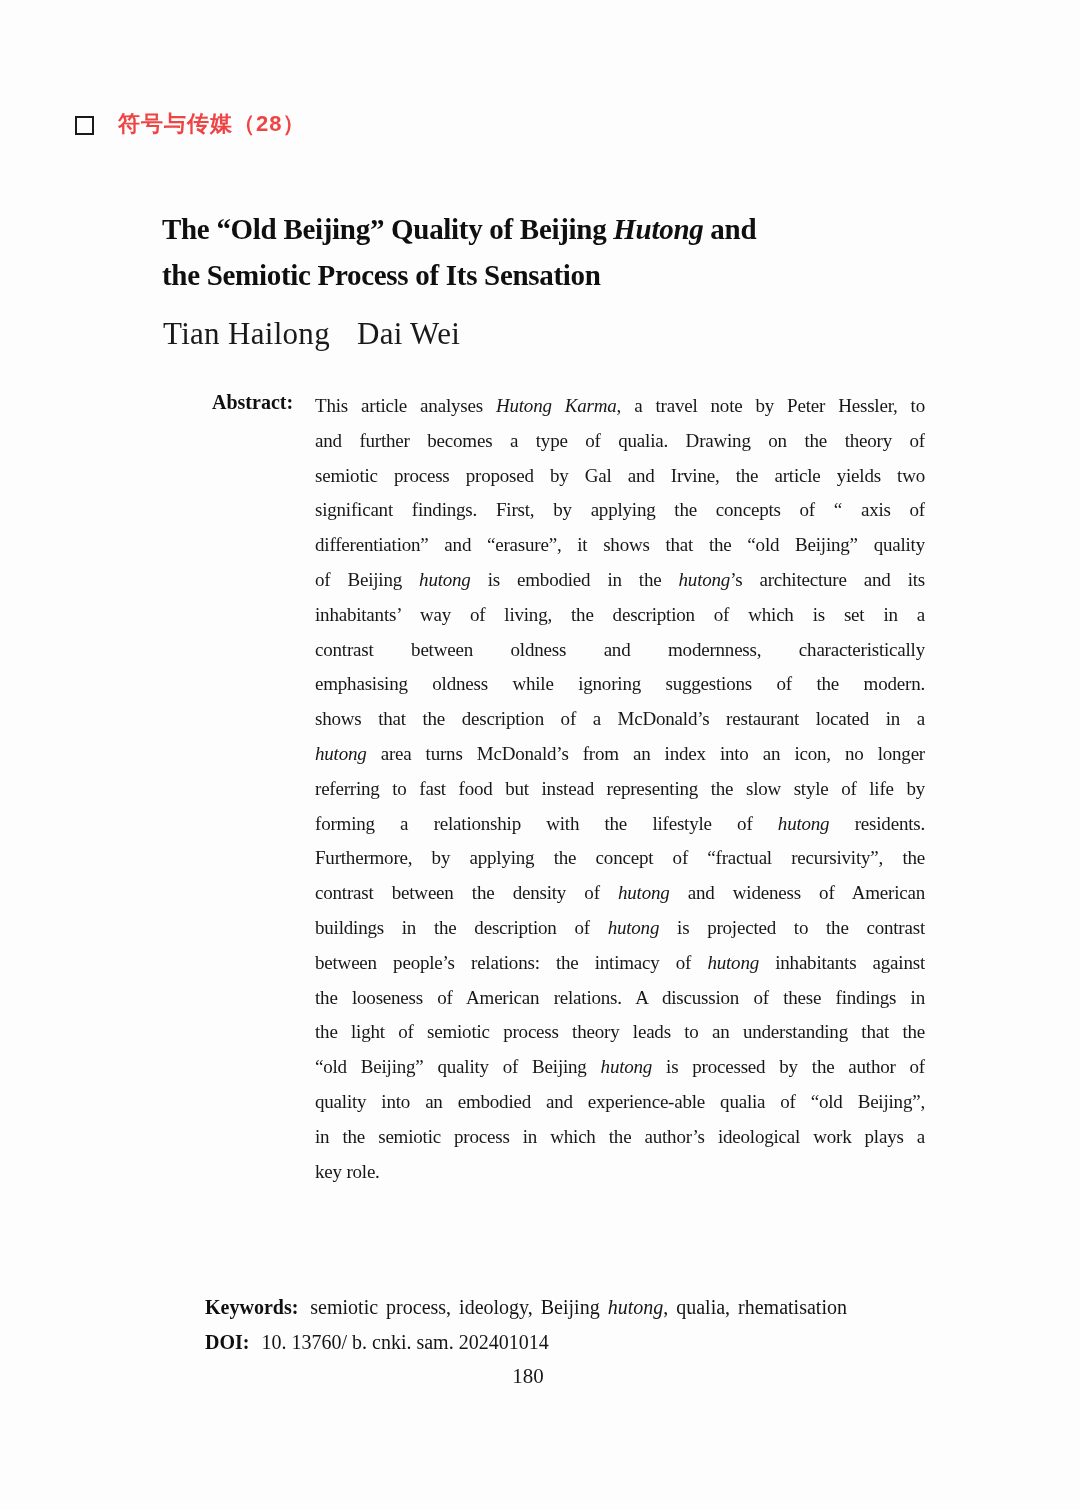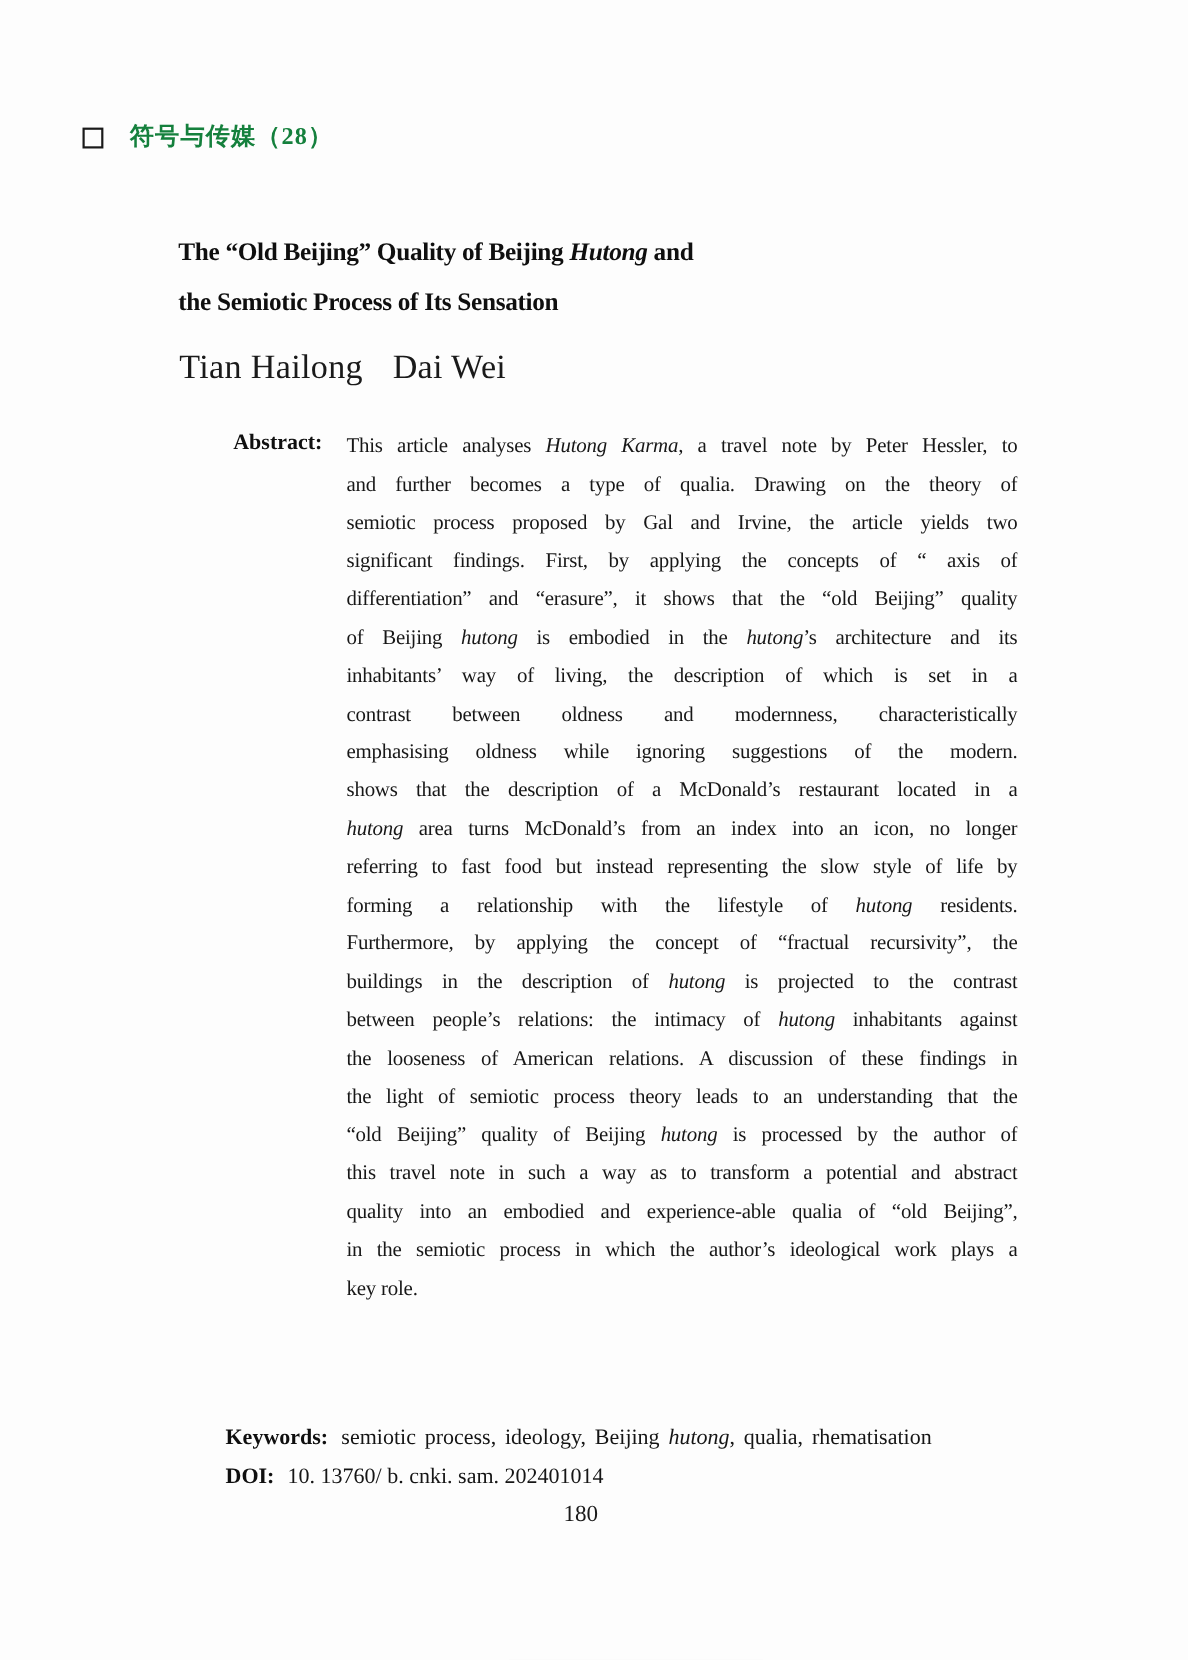--- a/index.html
+++ b/index.html
@@ -15,26 +15,26 @@
   .journal-header{
     position:absolute;left:75px;top:110px;height:28px;
     display:flex;align-items:center;
   }
   .square{
     display:inline-block;width:15px;height:15px;
     border:2.5px solid #1a1a1a;background:transparent;
     margin-right:24px;margin-top:2px;
   }
   .journal-name{
-    font-family:Liberation Serif, serif;
-    font-weight:bold;font-size:22px;letter-spacing:1px;color:#15803d;
+    font-family:Liberation Sans, sans-serif;
+    font-weight:bold;font-size:22px;letter-spacing:1px;color:#ef4444;
   }
   .title{
     position:absolute;left:162px;top:206px;width:820px;margin:0;
-    font-size:23px;font-weight:bold;line-height:46px;
+    font-size:29px;font-weight:bold;line-height:46px;
     letter-spacing:-0.3px;color:#0f0f0f;
   }
   .title .title-line{display:block;}
   .authors{
     position:absolute;left:163px;top:316px;
     font-size:31px;color:#1a1a1a;letter-spacing:0.3px;
   }
   .authors .gap{display:inline-block;width:27px;}
   .abs-label{
     position:absolute;left:212px;top:391px;
@@ -91,26 +91,26 @@
       <div class="abs-line">differentiation” and “erasure”,  it shows that the “old Beijing” quality</div>
       <div class="abs-line">of Beijing <i>hutong</i> is embodied in the <i>hutong</i>’s architecture and its</div>
       <div class="abs-line">inhabitants’  way of living,  the description of which is set in a</div>
       <div class="abs-line">contrast between oldness and modernness,  characteristically</div>
       <div class="abs-line">emphasising oldness while ignoring suggestions of the modern.</div>
       <div class="abs-line">shows that the description of a McDonald’s restaurant located in a</div>
       <div class="abs-line"><i>hutong</i> area turns McDonald’s from an index into an icon,  no longer</div>
       <div class="abs-line">referring to fast food but instead representing the slow style of life by</div>
       <div class="abs-line">forming a relationship with the lifestyle of <i>hutong</i> residents.</div>
       <div class="abs-line">Furthermore,  by applying the concept of “fractual recursivity”,  the</div>
+      <div class="abs-line">contrast between the density of <i>hutong</i> and wideness of American</div>
       <div class="abs-line">buildings in the description of <i>hutong</i> is projected to the contrast</div>
       <div class="abs-line">between people’s relations: the intimacy of <i>hutong</i> inhabitants against</div>
       <div class="abs-line">the looseness of American relations.  A discussion of these findings in</div>
       <div class="abs-line">the light of semiotic process theory leads to an understanding that the</div>
       <div class="abs-line">“old Beijing” quality of Beijing <i>hutong</i> is processed by the author of</div>
-      <div class="abs-line">this travel note in such a way as to transform a potential and abstract</div>
       <div class="abs-line">quality into an embodied and experience-able qualia of “old Beijing”,</div>
       <div class="abs-line">in the semiotic process in which the author’s ideological work plays a</div>
       <div class="abs-line last">key role.</div>
     </div>
 
   <div class="kw-row">
     <span class="bold-label">Keywords:</span><span>semiotic process,  ideology,  Beijing <i>hutong</i>,  qualia,  rhematisation</span>
   </div>
 
   <div class="doi-row">

